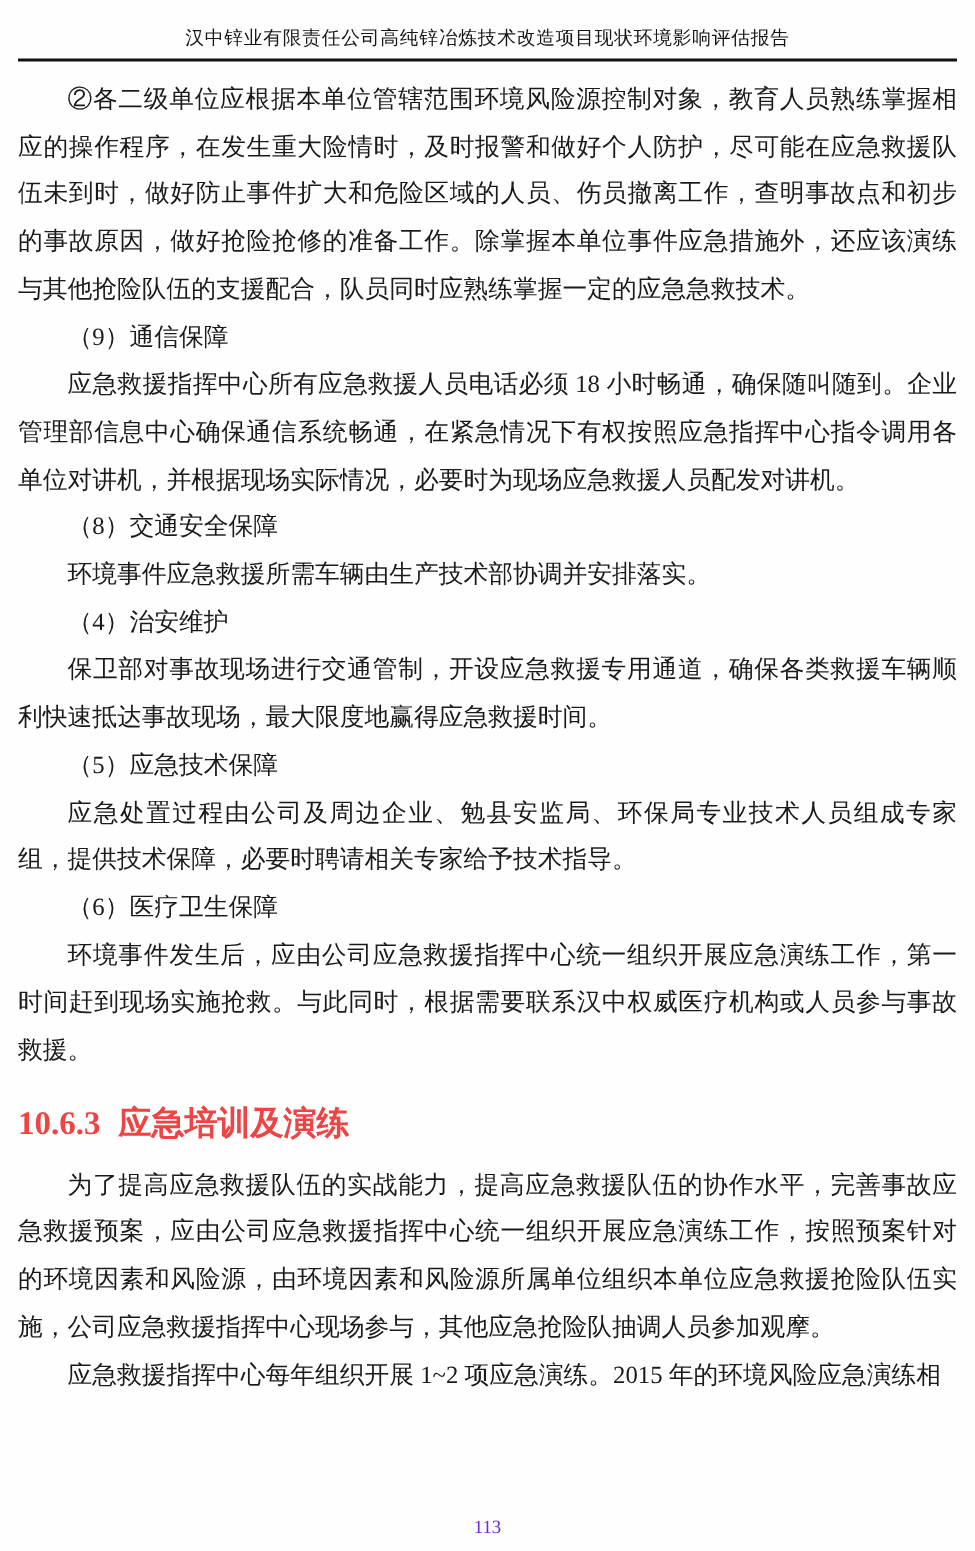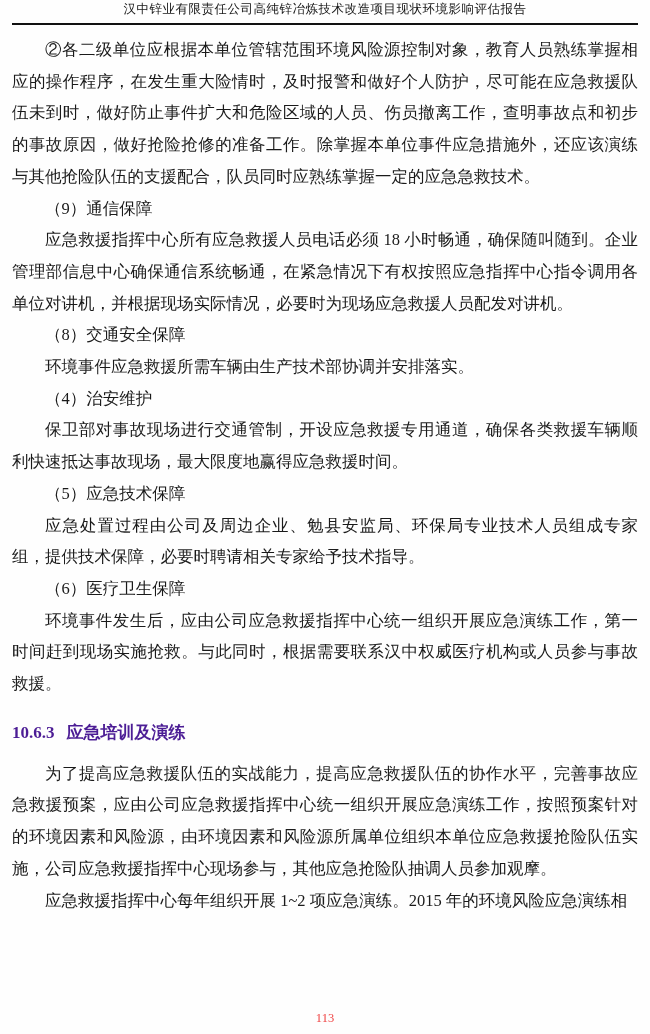--- a/index.html
+++ b/index.html
@@ -13,21 +13,21 @@
     height: 1034px;
     margin: 0 auto;
     background: #fefefe;
     color: #1c1c1c;
     font-family: "Liberation Serif", "DejaVu Serif", serif;
     overflow: hidden;
     box-sizing: border-box;
     padding: 0 12px;
   }
   .doc-header {
-    padding-top: 1px;
+    padding-top: 17px;
     padding-bottom: 5px;
     text-align: center;
     font-size: 12.5px;
     letter-spacing: 0.5px;
     color: #161616;
     border-bottom: 2px solid #111111;
   }
   .doc-body {
     margin-top: 9px;
     font-size: 16.5px;
@@ -35,37 +35,37 @@
     text-align: justify;
     color: #1a1a1a;
   }
   .doc-body p {
     margin: 0;
     padding: 0;
     text-indent: 2em;
   }
   .section-heading {
     margin: 17px 0 9px 0;
-    font-size: 17px;
+    font-size: 22px;
     font-weight: bold;
     line-height: 32px;
     text-indent: 0;
-    color: #4c1d95;
+    color: #ef4444;
   }
   .section-heading .hn {
     margin-right: 12px;
   }
   .doc-footer {
     position: absolute;
     left: 0;
     right: 0;
     bottom: 8px;
     text-align: center;
     font-size: 12.5px;
-    color: #ef4444;
+    color: #6d28d9;
   }
 </style>
 </head>
 <body>
 
 <div class="page">
 
   <div class="doc-header">汉中锌业有限责任公司高纯锌冶炼技术改造项目现状环境影响评估报告</div>
 
   <div class="doc-body">

